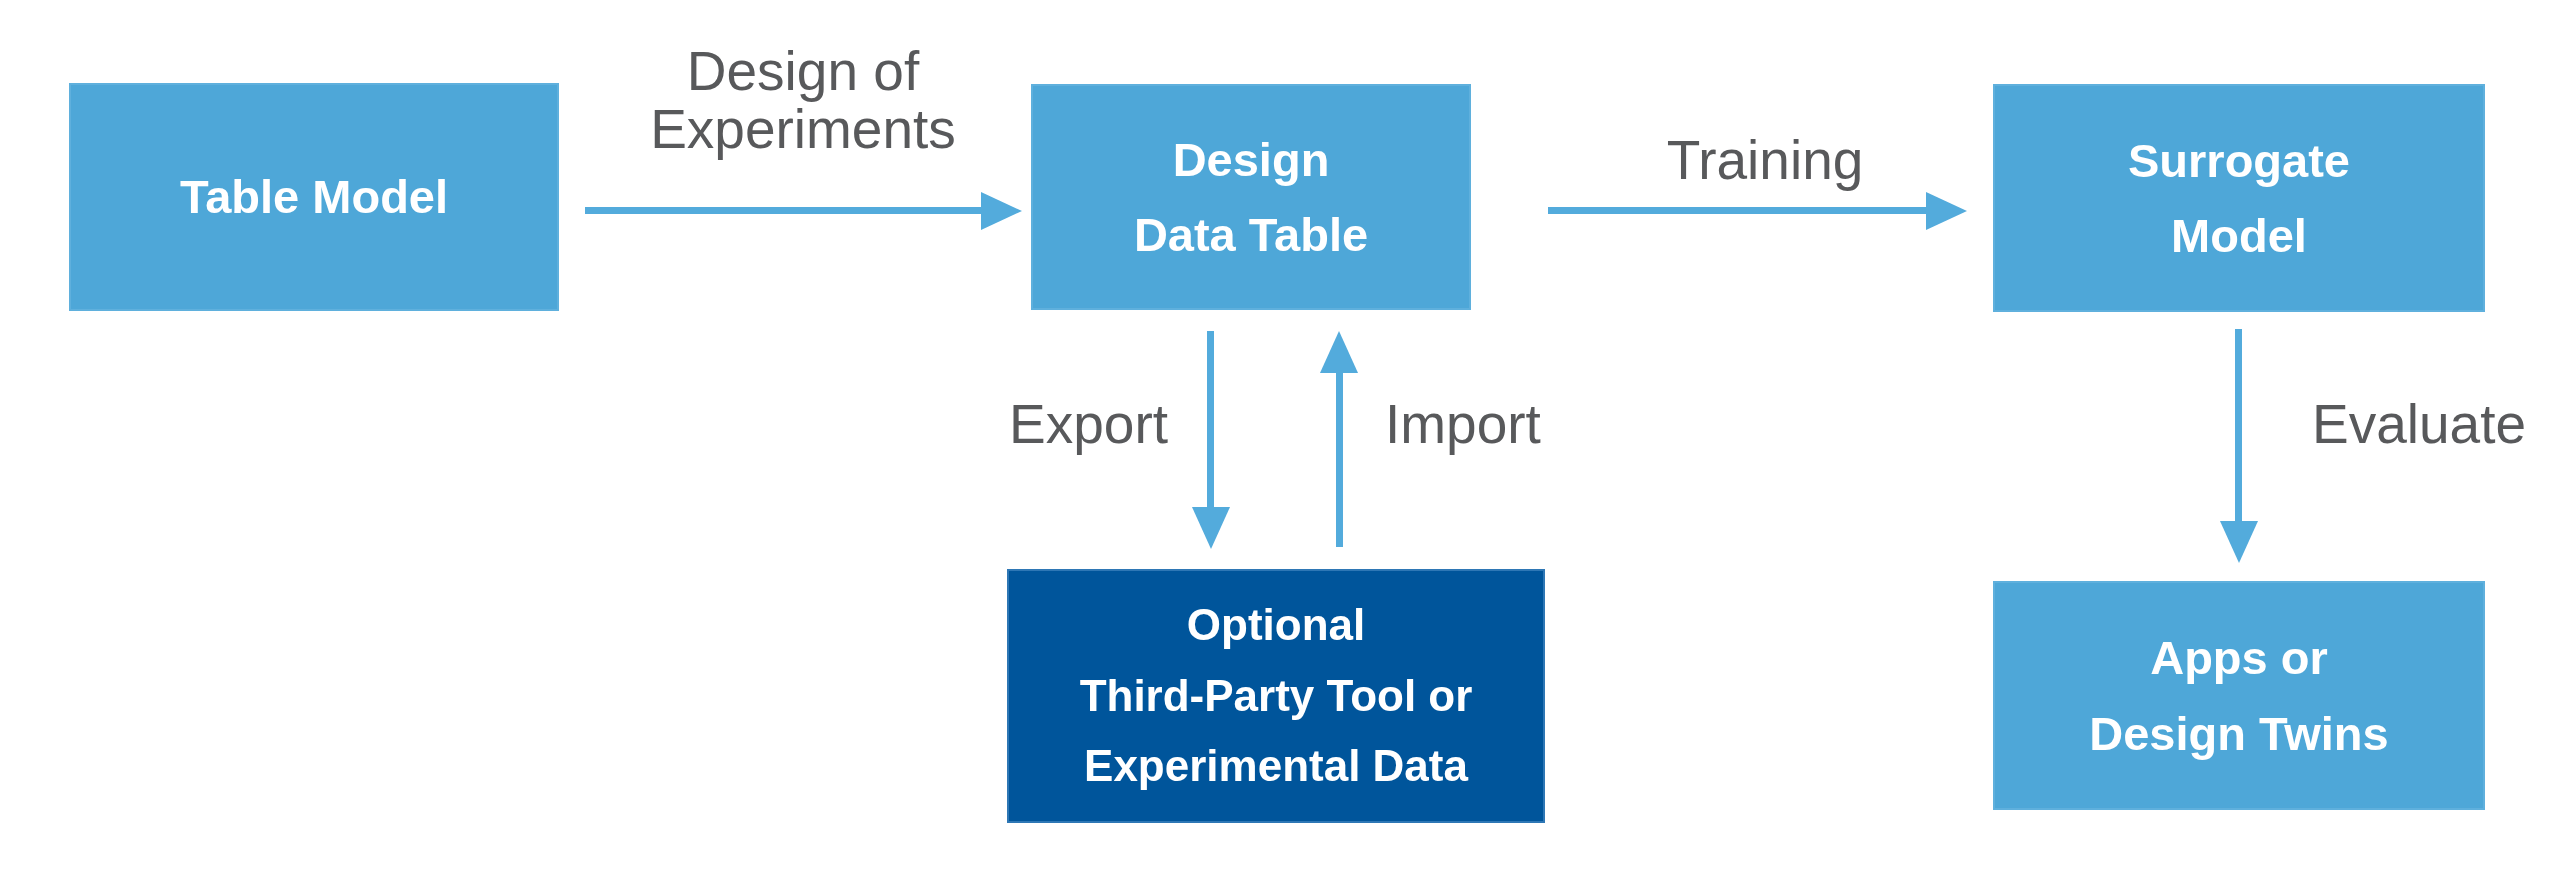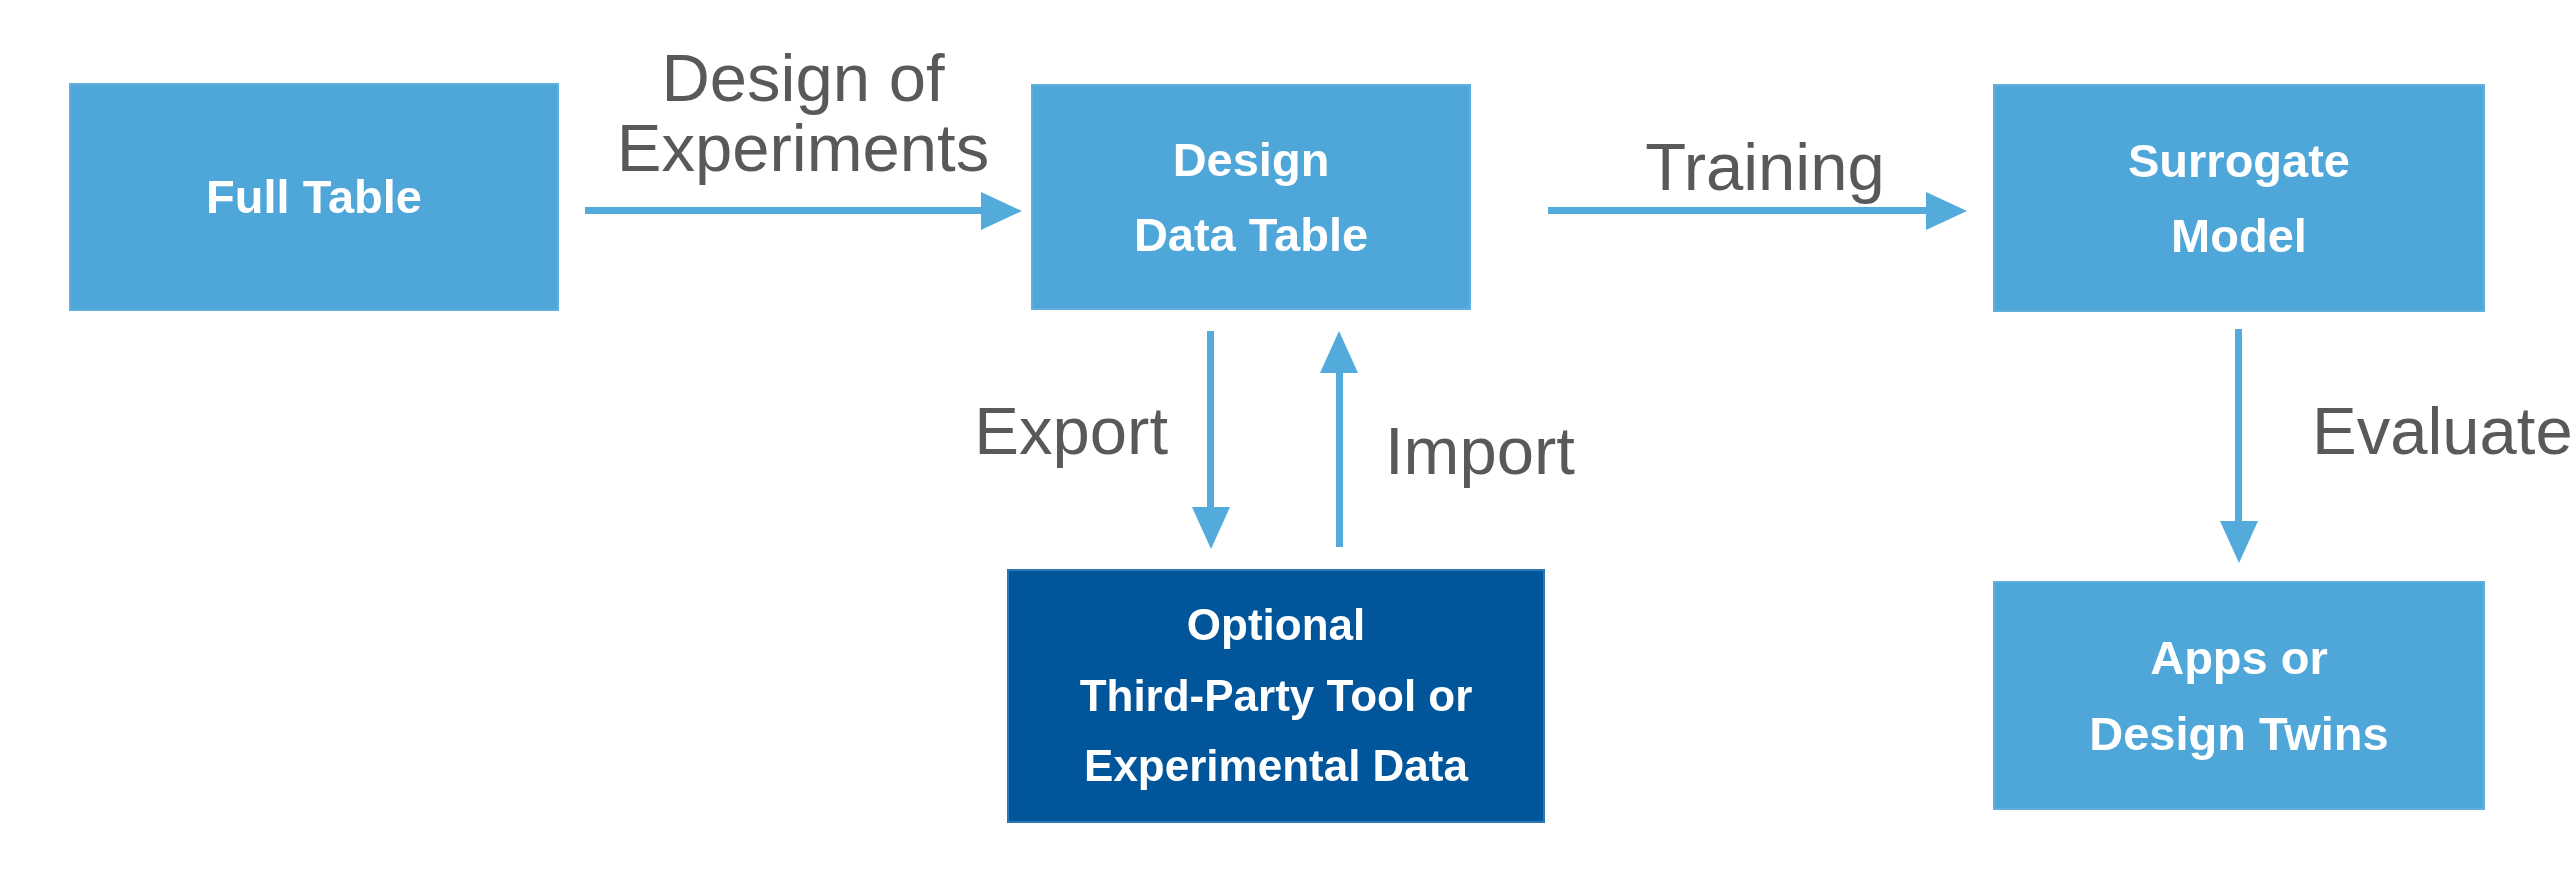--- a/index.html
+++ b/index.html
@@ -28,61 +28,61 @@
     font-weight:700;
     font-size:47px;
     line-height:1.6;
   }
   .node-light{background:var(--box-light);border:2.1px solid var(--box-light-border);}
   .node-dark{background:var(--box-dark);border:2.1px solid var(--box-dark-border);}
   .node .line{display:block;}
   .edge-label{
     position:absolute;
     color:var(--label);
-    font-size:67px;
+    font-size:55px;
     font-weight:400;
     line-height:1.05;
   }
   .edge-label .line{display:block;}
   .h-line,.v-line{position:absolute;background:var(--arrow);}
   .head{position:absolute;width:0;height:0;}
   .head-right{border-top:19px solid transparent;border-bottom:19px solid transparent;border-left:41px solid var(--arrow);}
   .head-down{border-left:19px solid transparent;border-right:19px solid transparent;border-top:42px solid var(--arrow);}
   .head-up{border-left:19px solid transparent;border-right:19px solid transparent;border-bottom:42px solid var(--arrow);}
 
   #node-full-model{left:69px;top:83px;width:490px;height:228px;}
   #node-design-data-table{left:1031px;top:84px;width:440px;height:226px;}
   #node-surrogate-model{left:1993px;top:84px;width:492px;height:228px;}
   #node-third-party{left:1007px;top:569px;width:538px;height:254px;font-size:44px;}
   #node-apps{left:1993px;top:581px;width:492px;height:229px;}
 
   #label-doe{left:593px;top:43px;width:420px;text-align:center;}
   #label-training{left:1555px;top:132px;width:420px;text-align:center;}
   #label-export{left:888px;top:396px;width:280px;text-align:right;}
-  #label-import{left:1385px;top:396px;width:280px;text-align:left;margin-top:20px;}
+  #label-import{left:1385px;top:396px;width:280px;text-align:left;}
   #label-evaluate{left:2280px;top:396px;width:294px;text-align:left;margin-left:32px;}
 
   #arrow-doe-line{left:585px;top:207px;width:401px;height:7px;}
   #arrow-doe-head{left:981px;top:192px;}
   #arrow-training-line{left:1548px;top:207px;width:380px;height:7px;}
   #arrow-training-head{left:1926px;top:192px;}
   #arrow-export-line{left:1207px;top:331px;width:7px;height:178px;}
   #arrow-export-head{left:1192px;top:507px;}
   #arrow-import-head{left:1320px;top:331px;}
   #arrow-import-line{left:1336px;top:371px;width:7px;height:176px;}
   #arrow-evaluate-line{left:2235px;top:329px;width:7px;height:193px;}
   #arrow-evaluate-head{left:2220px;top:521px;}
 </style>
 </head>
 <body>
 
 <div id="canvas">
 
   <div class="node node-light" id="node-full-model">
-    <span class="line">Full Table</span>
+    <span class="line">Table Model</span>
   </div>
 
   <div class="node node-light" id="node-design-data-table">
     <span class="line">Design</span>
     <span class="line">Data Table</span>
   </div>
 
   <div class="node node-light" id="node-surrogate-model">
     <span class="line">Surrogate</span>
     <span class="line">Model</span>

